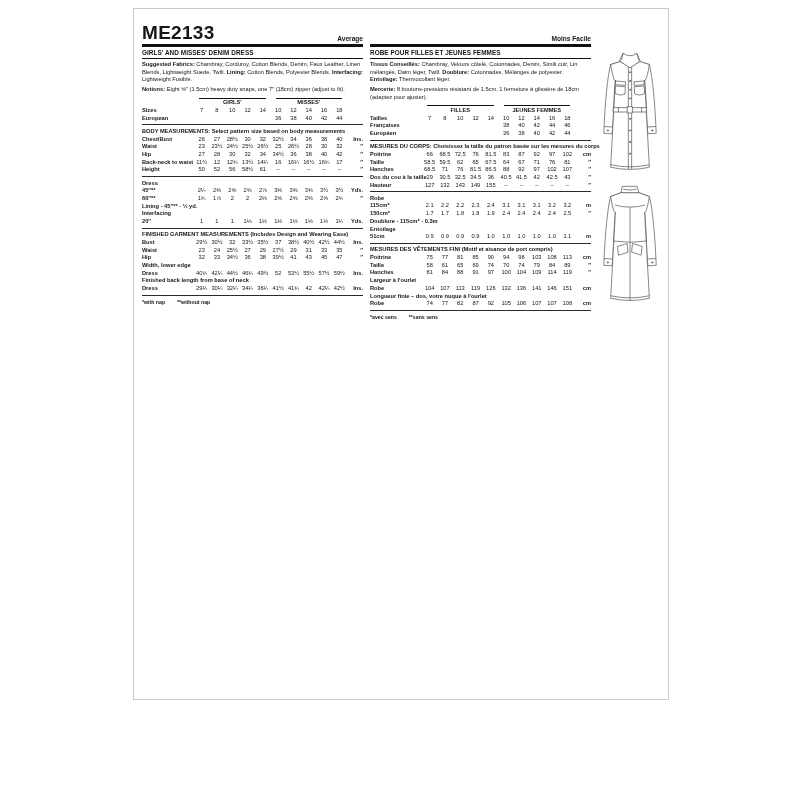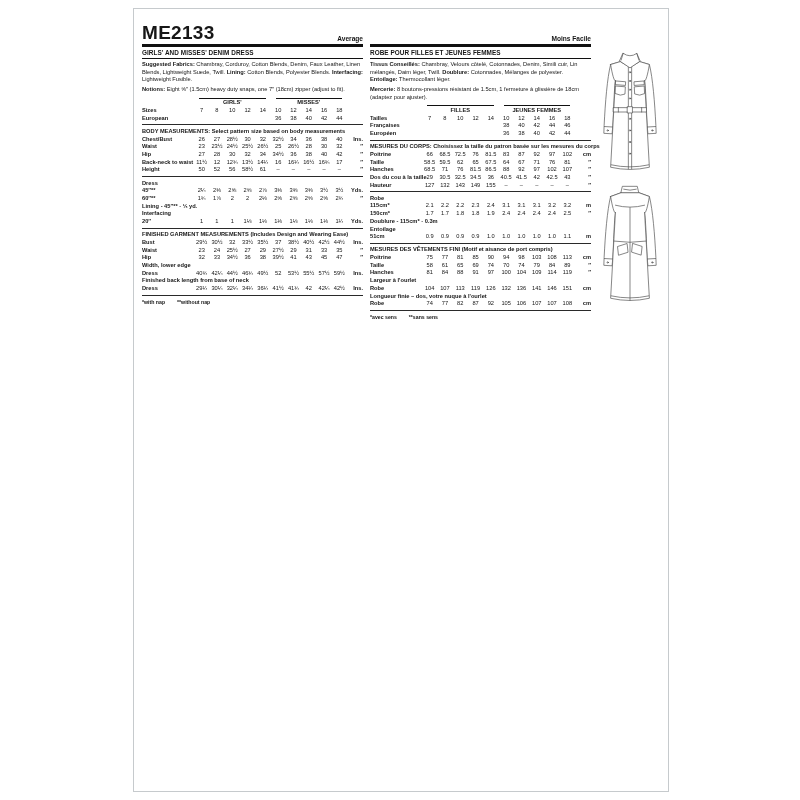--- a/index.html
+++ b/index.html
@@ -1,17 +1,17 @@
 <!DOCTYPE html>
 <html><head>
 <meta charset="utf-8">
 <style>
   html,body{margin:0;padding:0;background:#ffffff;width:800px;height:800px;overflow:hidden;
     font-family:"Liberation Sans","DejaVu Sans",sans-serif;color:#161616;}
-  .sheet{position:absolute;left:133px;top:8px;width:536px;height:784px;background:#fff;
+  .sheet{position:absolute;left:133px;top:8px;width:536px;height:692px;background:#fff;
     border:1px solid #c6cacd;box-sizing:border-box;}
   .col{position:absolute;top:12px;width:221px;}
   .col1{left:8px;}
   .col2{left:236px;}
   .hdr{display:flex;justify-content:space-between;align-items:flex-end;height:21px;margin-bottom:2px;}
   .sku{font-size:19px;font-weight:bold;letter-spacing:0.3px;line-height:1;}
   .diff{font-size:6.6px;font-weight:bold;}
   .titlebar{border-top:3px solid #101010;border-bottom:1.6px solid #101010;
     font-size:6.4px;font-weight:bold;padding:1.5px 0 2px;letter-spacing:0.05px;}
   .para{font-size:5.7px;line-height:1.33;margin-top:2.5px;}

